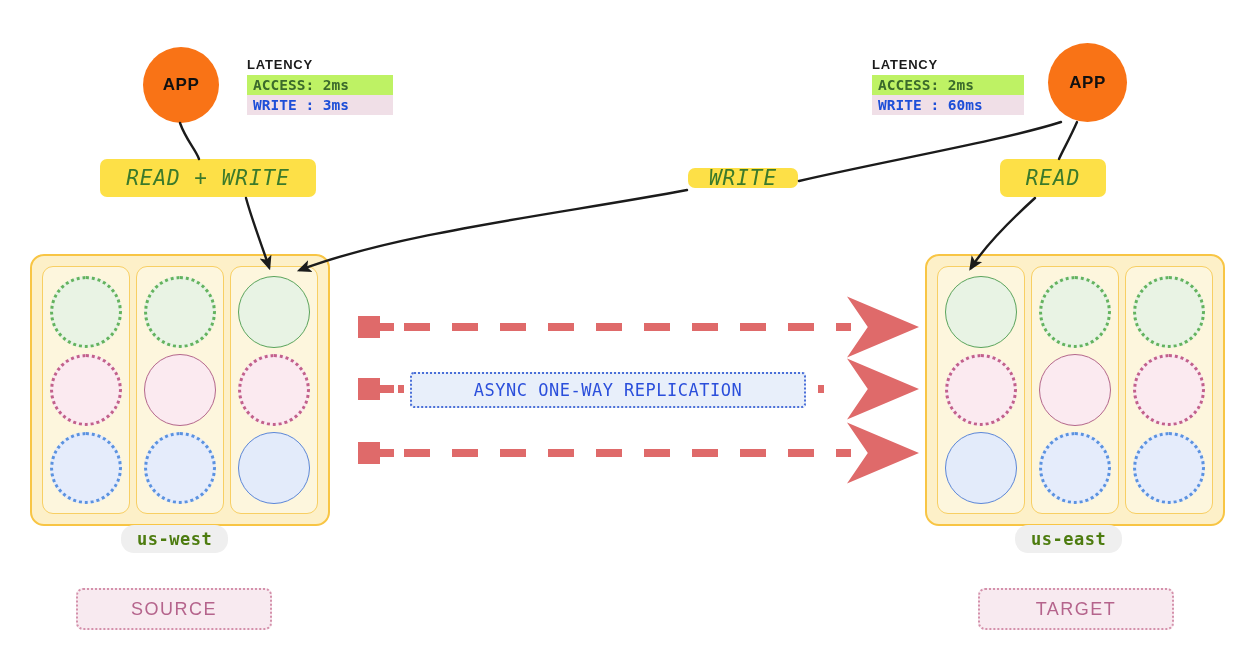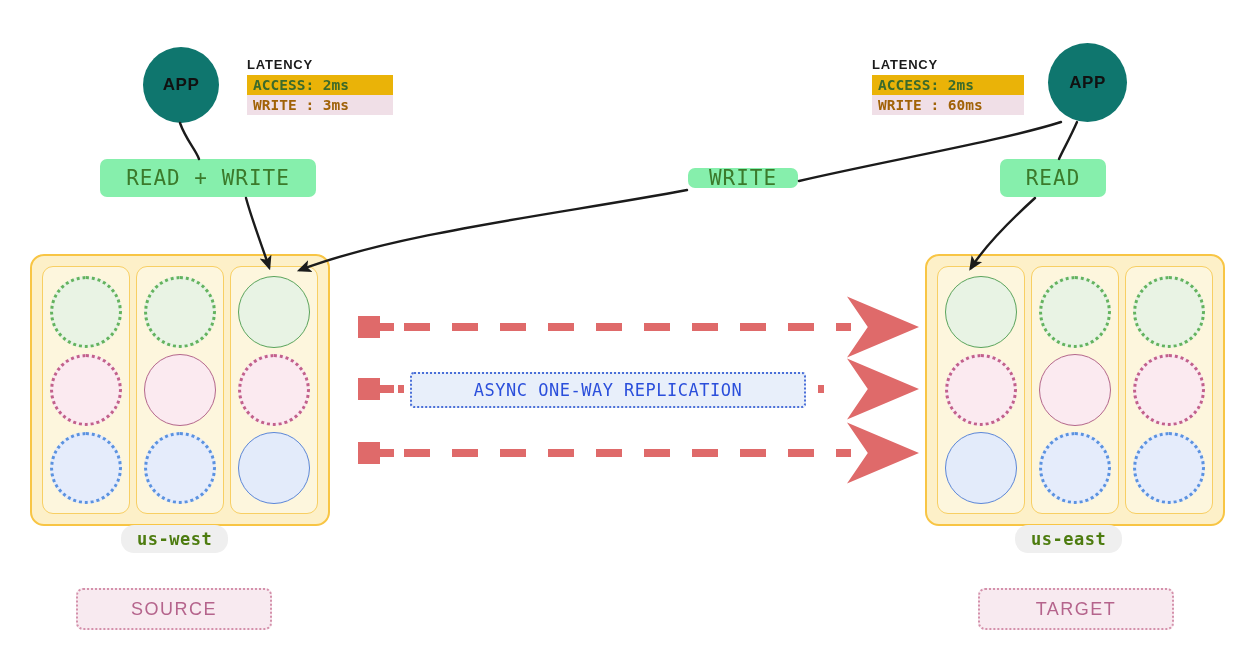--- a/index.html
+++ b/index.html
@@ -15,21 +15,21 @@
     width: 1250px;
     height: 656px;
     background: #ffffff;
     overflow: hidden;
   }
   .abs { position: absolute; }
 
   
   .app-node {
     border-radius: 50%;
-    background: #0f766e;
+    background: #f97316;
     display: flex;
     align-items: center;
     justify-content: center;
     font-weight: bold;
     font-size: 17px;
     color: #111111;
     letter-spacing: 0.5px;
     font-family: "Liberation Sans", sans-serif;
   }
 
@@ -45,35 +45,36 @@
     margin-bottom: 3px;
   }
   .latency-row {
     font-family: "DejaVu Sans Mono", monospace;
     font-size: 14.5px;
     font-weight: bold;
     padding: 2px 6px;
     white-space: pre;
     letter-spacing: 0px;
   }
-  .lat-access { background: #eab308; color: #3b6a2b; }
-  .lat-write  { background: #f0dfe7; color: #a16207; }
+  .lat-access { background: #bef264; color: #3b6a2b; }
+  .lat-write  { background: #f0dfe7; color: #1d4ed8; }
 
   
   .green-pill {
-    background: #86efac;
+    background: #fde047;
     color: #3b7a2b;
     border-radius: 7px;
     font-family: "DejaVu Sans Mono", monospace;
     font-size: 21px;
     display: flex;
     align-items: center;
     justify-content: center;
     letter-spacing: 1px;
     white-space: pre;
+    font-style: italic;
   }
 
   
   .region-outer {
     background: #fdf0c8;
     border: 2px solid #f8c544;
     border-radius: 14px;
     box-sizing: border-box;
     display: flex;
     align-items: center;

